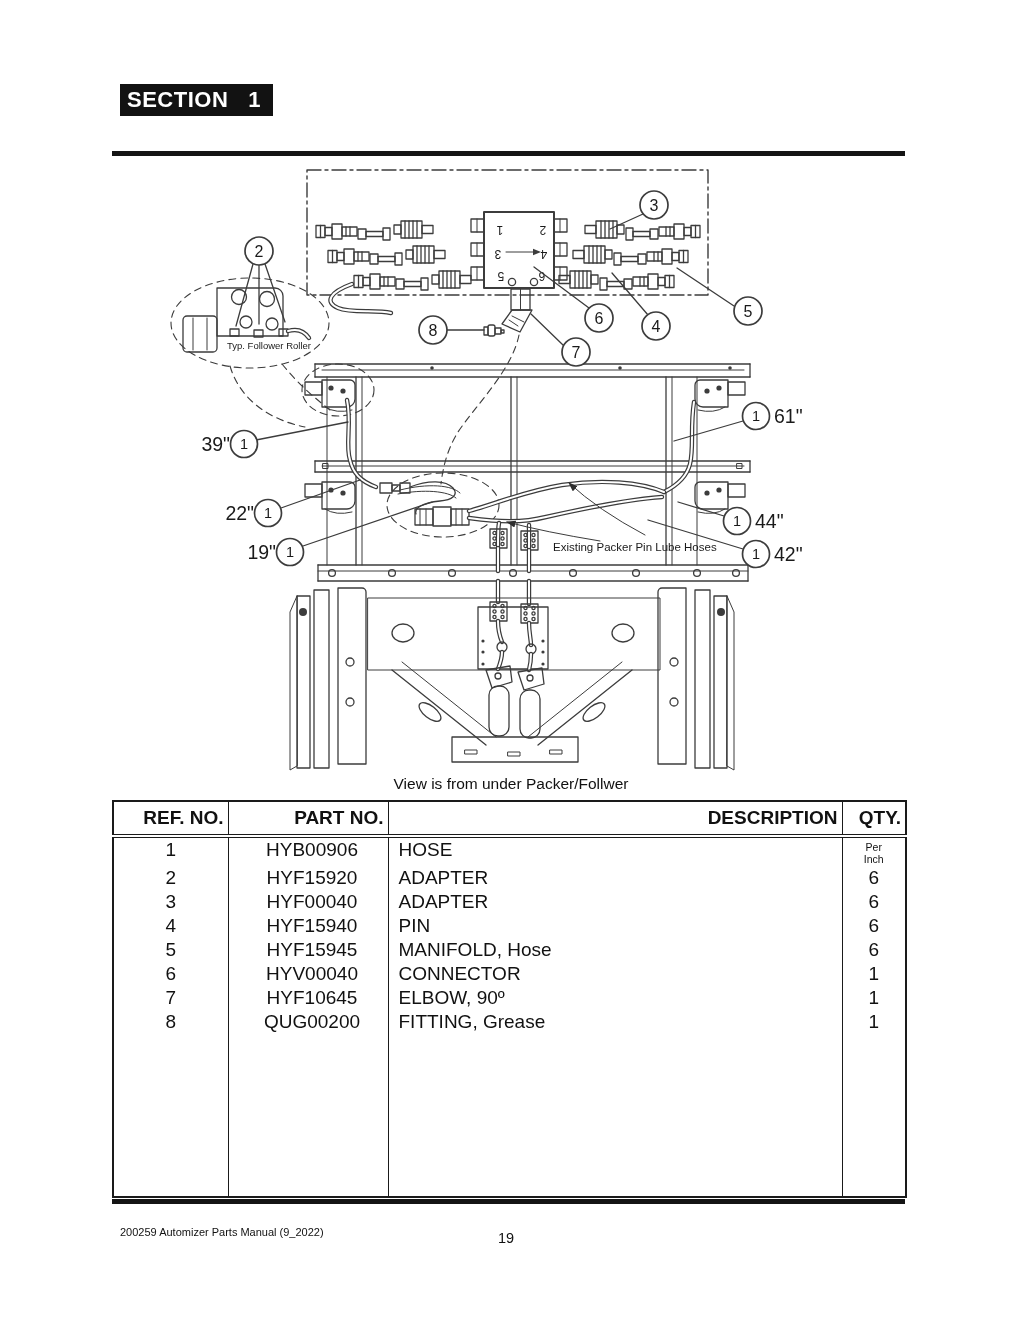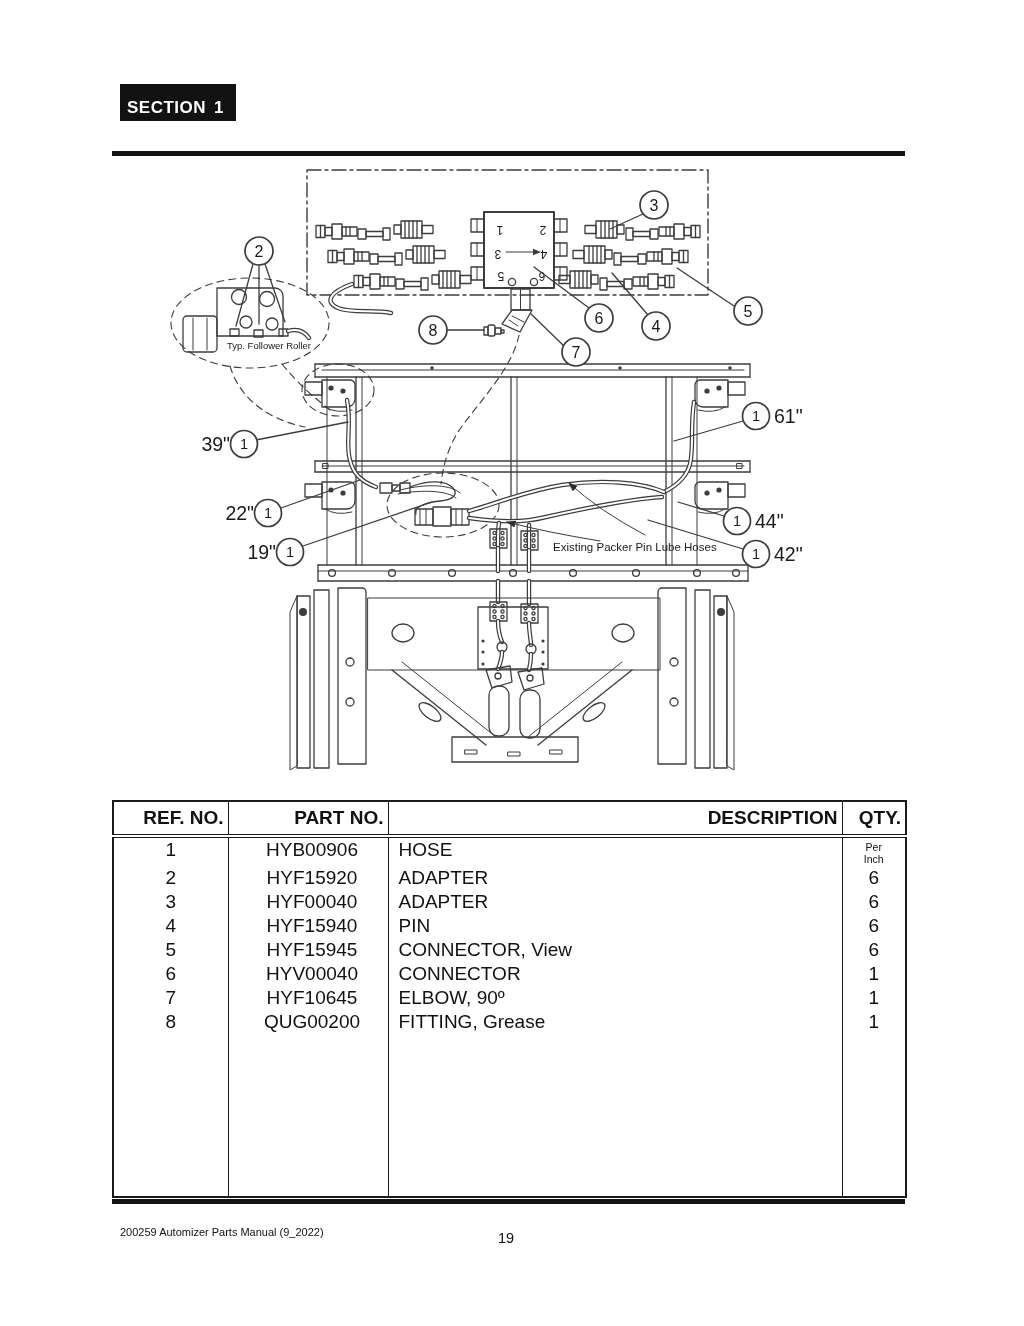--- a/index.html
+++ b/index.html
@@ -1,21 +1,21 @@
 <!DOCTYPE html>
 <html><head>
 <meta charset="utf-8">
 <style>
   html,body{margin:0;padding:0;background:#e8e8e8;}
   .page{position:relative;width:1024px;height:1326px;background:#ffffff;margin:0 auto;
         font-family:"Liberation Sans",sans-serif;color:#111;overflow:hidden;}
   
   .section-box{position:absolute;left:120px;top:84px;display:inline-flex;align-items:center;
-        gap:8px;background:#121212;color:#fff;font-weight:bold;font-size:17px;
-        padding:14px 12px 3px 7px;letter-spacing:.5px;}
+        gap:20px;background:#121212;color:#fff;font-weight:bold;font-size:22px;
+        padding:3px 12px 3px 7px;letter-spacing:.5px;}
   .page-title{position:absolute;left:119px;top:108px;font-size:27px;font-weight:bold;
         letter-spacing:-0.3px;white-space:nowrap;}
   .rule-top{position:absolute;left:112px;top:151px;width:793px;height:5px;background:#141414;}
   .rule-bottom{position:absolute;left:112px;top:1199px;width:793px;height:5px;background:#141414;}
   
   .diagram-wrap{position:absolute;left:0;top:160px;width:1024px;height:640px;}
   svg{display:block;}
   svg text{font-family:"Liberation Sans",sans-serif;fill:#1a1a1a;stroke:none;}
   .draw{stroke:#3c3c3c;fill:none;stroke-width:1.3;stroke-linecap:round;stroke-linejoin:round;}
   .thin{stroke-width:1;}
@@ -390,20 +390,21 @@
             <text class="co-num-sm" x="737" y="526">1</text>
         <text class="dim" x="755" y="528">44"</text>
         <circle cx="756" cy="554" r="13.5"></circle>
             <text class="co-num-sm" x="756" y="559">1</text>
         <text class="dim" x="774" y="561">42"</text>
       </g>
     </g>
   </svg>
   </div>
 
+  <div class="caption">View is from under Packer/Follwer</div>
 
   <table class="parts-table">
     <colgroup>
       <col style="width:115px">
         <col style="width:160px">
         <col style="width:454px">
         <col style="width:64px">
     </colgroup>
     <thead>
       <tr>
@@ -435,21 +436,21 @@
         </tr>
         <tr>
           <td class="cell-ref">4</td>
           <td class="cell-part">HYF15940</td>
           <td class="cell-desc">PIN</td>
           <td class="cell-qty">6</td>
         </tr>
         <tr>
           <td class="cell-ref">5</td>
           <td class="cell-part">HYF15945</td>
-          <td class="cell-desc">CONNECTOR, View</td>
+          <td class="cell-desc">MANIFOLD, Hose</td>
           <td class="cell-qty">6</td>
         </tr>
         <tr>
           <td class="cell-ref">6</td>
           <td class="cell-part">HYV00040</td>
           <td class="cell-desc">CONNECTOR</td>
           <td class="cell-qty">1</td>
         </tr>
         <tr>
           <td class="cell-ref">7</td>

